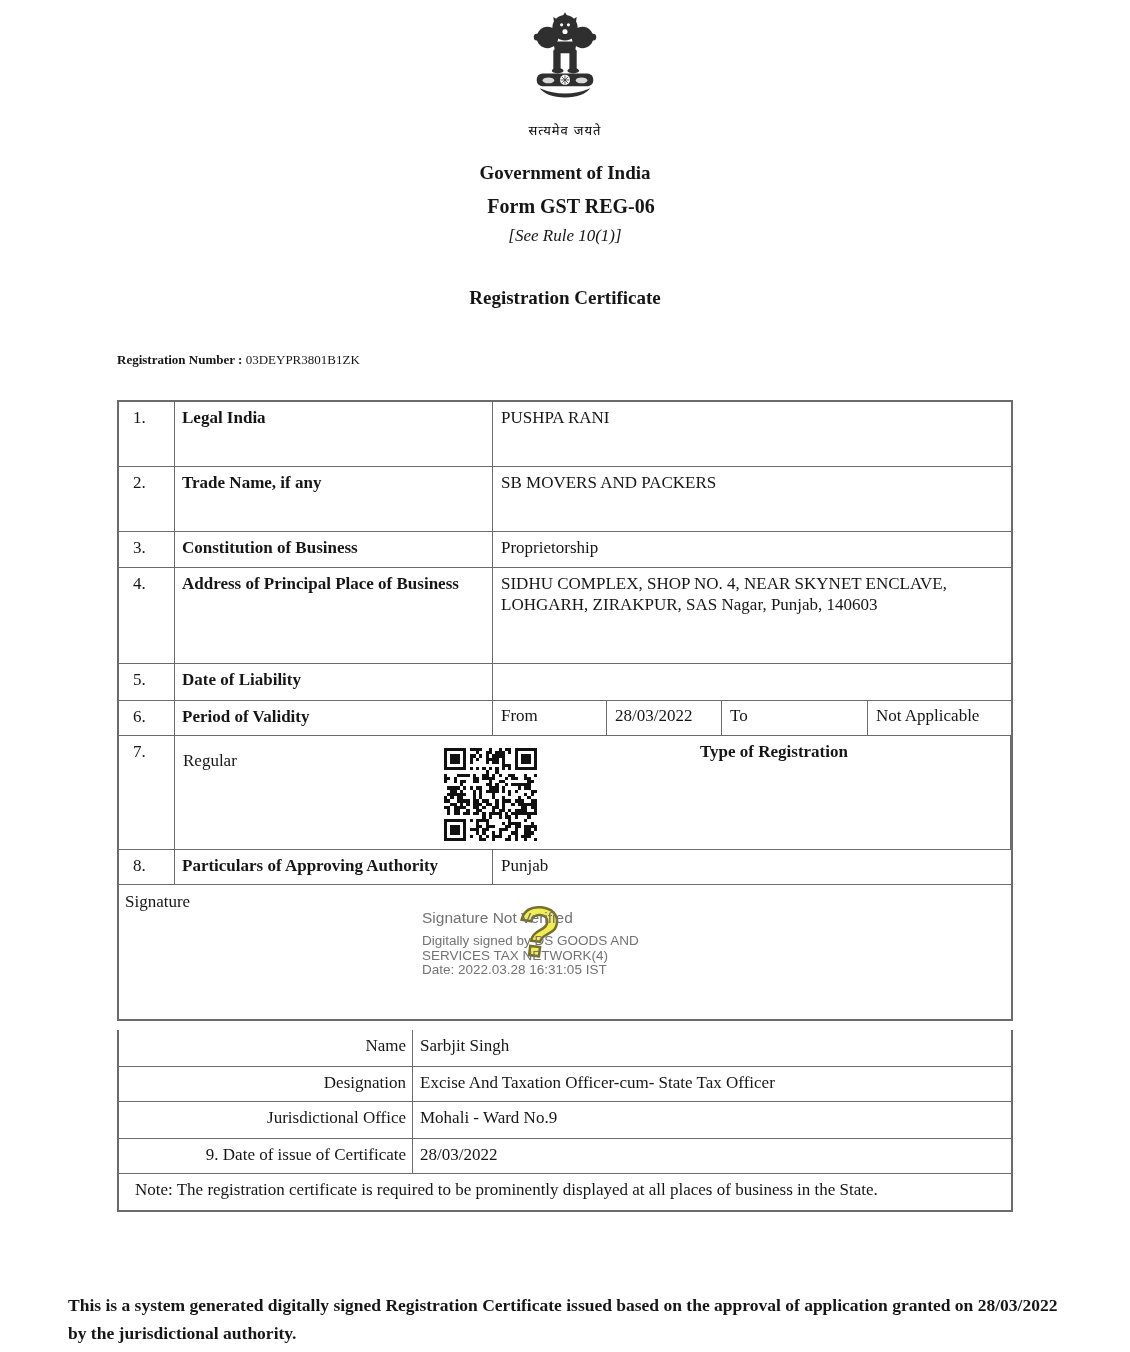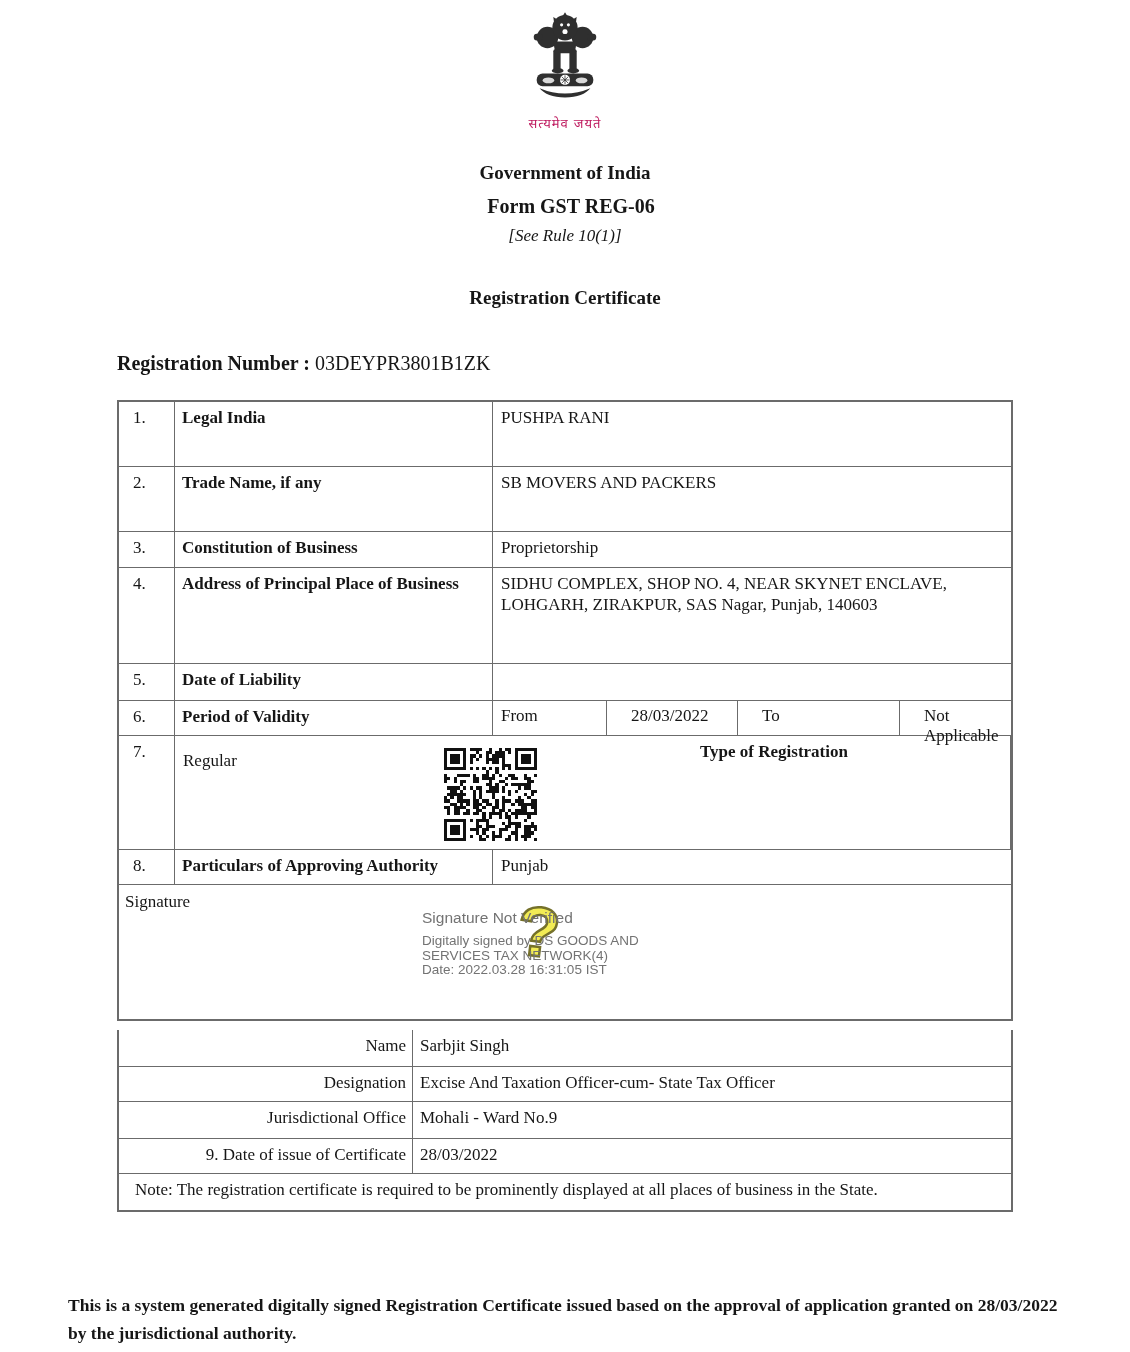--- a/index.html
+++ b/index.html
@@ -14,52 +14,52 @@
     overflow:hidden;
   }
 
   
   .emblem-wrap {
     position:absolute; top:8px; left:0; width:100%;
     display:flex; flex-direction:column; align-items:center;
   }
   .emblem-svg { display:block; }
   .motto {
-    margin-top:6px;
-    font-size:13px; letter-spacing:1px; color:#be185d;
+    margin-top:13px;
+    font-size:13px; letter-spacing:1px; color:#000000;
     font-family:"DejaVu Sans", sans-serif;
   }
   .h-center { position:absolute; left:0; width:100%; text-align:center; }
   .gov-title   { top:162px; font-size:19px; font-weight:bold; }
   .form-title  { top:195px; font-size:20px; font-weight:bold;margin-left:6px; }
   .rule-ref    { top:226px; font-size:17px; font-style:italic; }
   .cert-title  { top:287px; font-size:19px; font-weight:bold; }
 
-  .regnum-line { position:absolute; left:117px; top:352px; font-size:20px; }
+  .regnum-line { position:absolute; left:117px; top:352px; font-size:13px; }
   .regnum-line .lbl { font-weight:bold; }
 
   
   .tbl {
     position:absolute; left:117px; width:896px;
     border:2px solid #6b6b6b;
   }
   .main-tbl { top:400px; }
   .row { display:flex; border-bottom:1.5px solid #6b6b6b; }
   .row:last-child { border-bottom:none; }
   .cell { padding:5px 6px 0 6px; font-size:17px; line-height:21px; overflow:hidden; }
   .c-num   { width:56px;  border-right:1.5px solid #6b6b6b; padding-left:14px; }
   .c-label { width:318px; border-right:1.5px solid #6b6b6b; font-weight:bold; padding-left:7px; }
   .c-value { flex:1; padding-left:8px; }
   .c-sub   { border-right:1.5px solid #6b6b6b; padding:5px 6px 0 8px; font-size:17px; }
   .c-sub:last-child { border-right:none; }
 
   .h66{height:64.5px} .h67{height:65.5px} .h37{height:35.5px} .h98{height:96.5px}
   .h38{height:36.5px} .h115{height:113.5px} .h135{height:133.5px} .h-last38{height:36px}
 
-  .val-split { flex:1; display:flex; padding:0;gap:16px; }
+  .val-split { flex:1; display:flex; padding:0; }
   .w114{width:114px} .w115{width:115px} .w146{width:146px} .wfill{flex:1}
 
   .typecell { position:relative; }
   .typecell .regular-text { position:absolute; left:8px; top:14px; }
   .qr-box { position:absolute; left:268px; top:12px; width:95px; height:93px; }
 
   
   .sig-row { position:relative; padding:7px 0 0 6px; font-size:17px; }
   .sig-label { position:absolute; left:6px; top:7px; }
   .seal-qmark {

